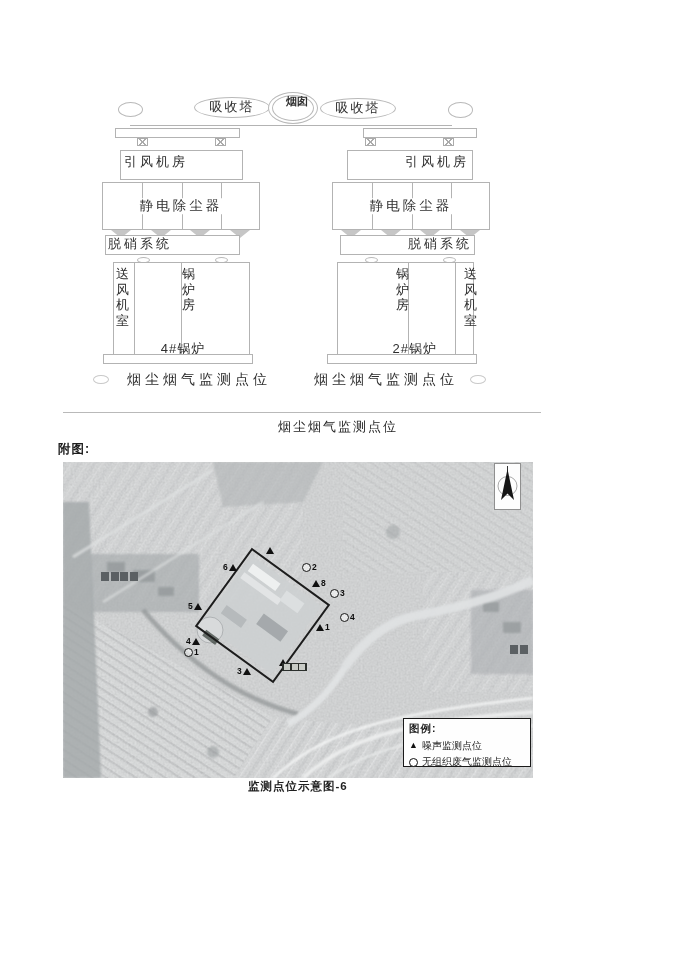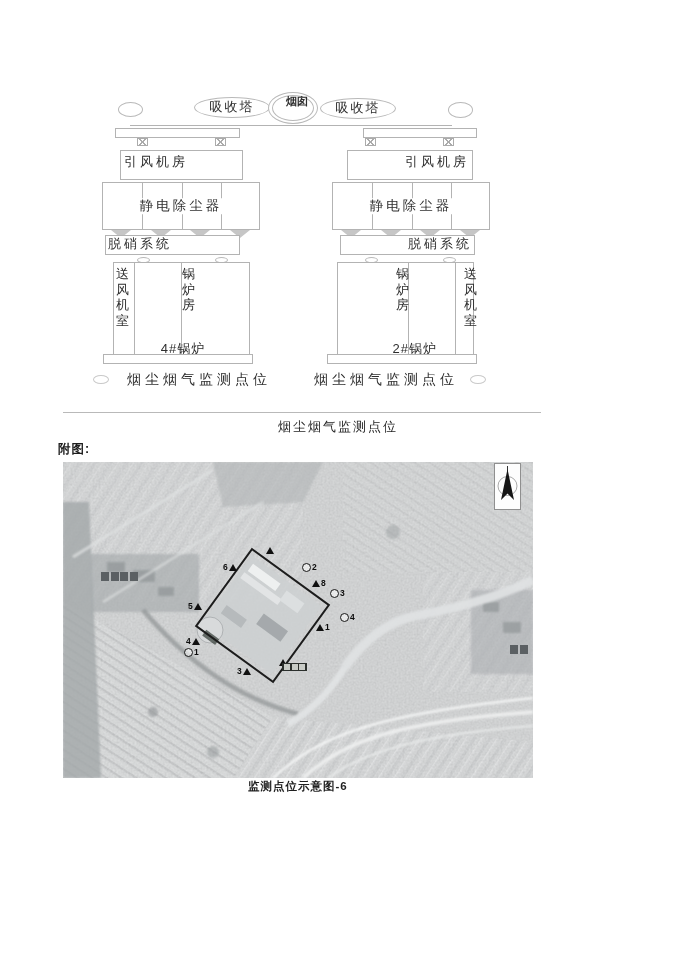--- a/index.html
+++ b/index.html
@@ -285,16 +285,27 @@
     </div>
 
     <div class="north">
       <svg width="25" height="45">
         <line x1="12.5" y1="2" x2="12.5" y2="7" stroke="#333" stroke-width="1"></line>
         <circle cx="12.5" cy="22" r="9.5" stroke="#666" stroke-width="0.7" fill="none" opacity="0.8"></circle>
         <path d="M12.5,5 L19,36 L12.5,29.5 L6,36 Z" fill="#161616"></path>
       </svg>
     </div>
 
+    <div class="legend">
+      <div class="legend-title">图例:</div>
+      <div class="legend-row">
+        <span class="sym-tri">▲</span>
+        <span class="ltxt">噪声监测点位</span>
+      </div>
+      <div class="legend-row">
+        <i class="sym-cir"></i>
+        <span class="ltxt">无组织废气监测点位</span>
+      </div>
+    </div>
   </div>
 
   <div class="cap2">监测点位示意图-6</div>
 </div>
 
 </body></html>

